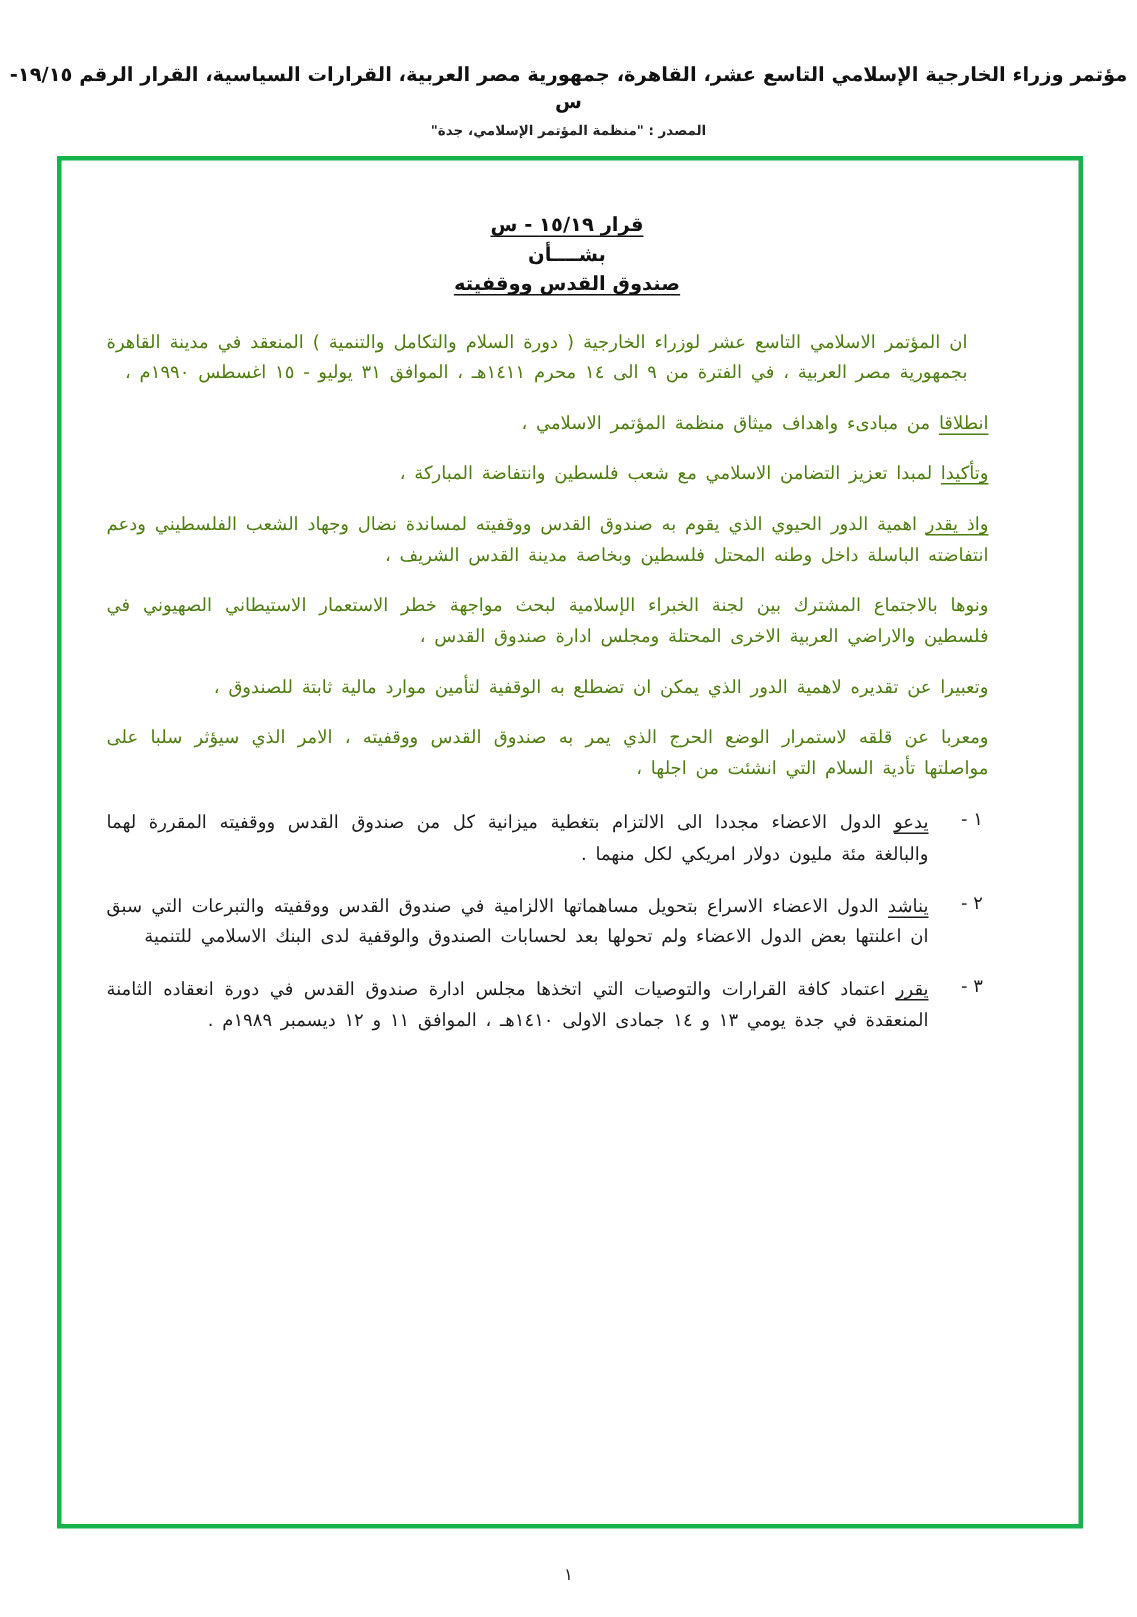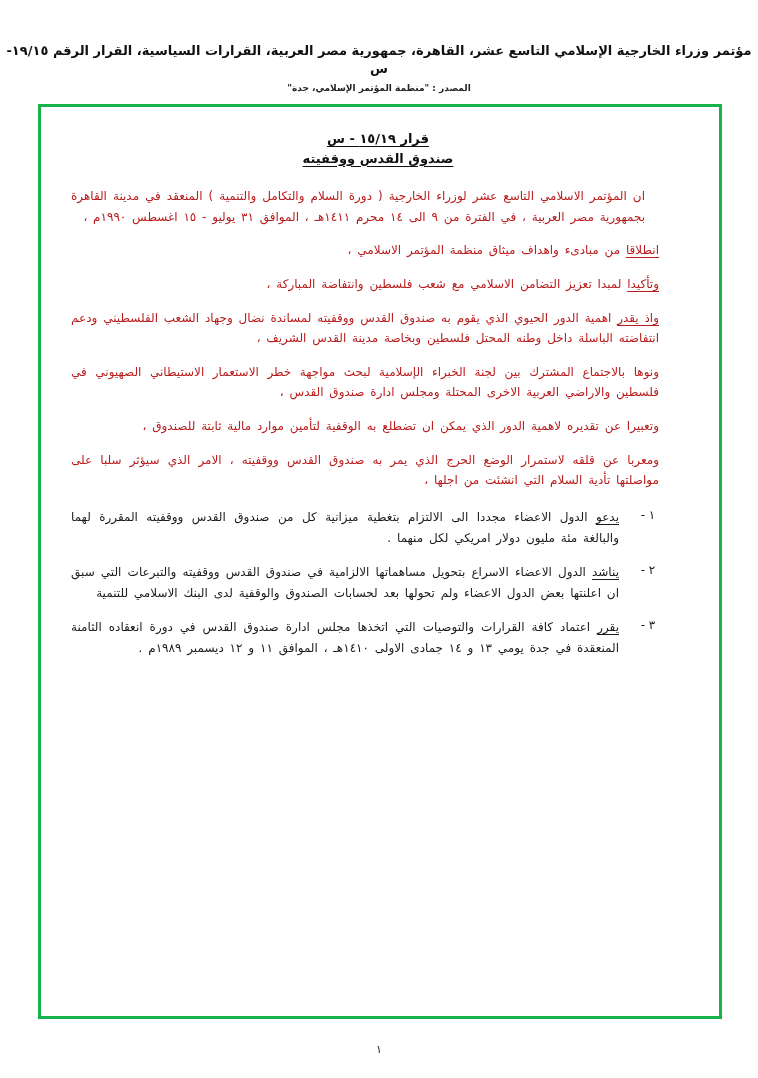--- a/index.html
+++ b/index.html
@@ -65,21 +65,21 @@
     bottom: 0;
     padding: 16px 34px 10px 30px;
     box-sizing: border-box;
     direction: rtl;
     text-align: right;
   }
 
   
   .res-head {
     text-align: center;
-    margin-top: 6px;
+    margin-top: 18px;
     margin-bottom: 18px;
   }
   .res-head div {
     font-size: 13px;
     font-weight: bold;
     letter-spacing: 1.5px;
     line-height: 1.5;
     color: #111;
   }
   .res-head .num {
@@ -97,21 +97,21 @@
 
   
   p.para {
     margin: 0 0 13px 0;
     font-size: 12px;
     line-height: 1.72;
     letter-spacing: 1.7px;
     word-spacing: 2px;
     text-align: justify;
     text-justify: inter-word;
-    color: #b91c1c;
+    color: #4d7c0f;
     padding-right: 26px;
   }
   p.para.indent-first {
     padding-right: 40px;
   }
   .lead {
     font-weight: normal;
     text-decoration: underline;
     text-underline-offset: 3px;
     letter-spacing: 2.5px;
@@ -164,20 +164,21 @@
   <div class="doc-header">
     <div class="title-line">مؤتمر وزراء الخارجية الإسلامي التاسع عشر، القاهرة، جمهورية مصر العربية، القرارات السياسية، القرار الرقم ١٩/١٥-س</div>
     <div class="source-line">المصدر :  "منظمة المؤتمر الإسلامي، جدة"</div>
   </div>
 
   <div class="frame">
     <div class="content">
 
       <div class="res-head">
         <div class="num">قرار ١٥/١٩ - س</div>
+        <div class="subj">بشــــأن</div>
         <div class="topic">صندوق القدس ووقفيته</div>
       </div>
 
       <p class="para indent-first">
         <span>ان المؤتمر الاسلامي التاسع عشر لوزراء الخارجية ( دورة السلام والتكامل والتنمية ) المنعقد في مدينة القاهرة بجمهورية مصر العربية ، في الفترة من ٩ الى ١٤ محرم ١٤١١هـ ، الموافق ٣١ يوليو - ١٥ اغسطس ١٩٩٠م ،</span>
       </p>
 
       <p class="para">
         <span class="lead">انطلاقا</span><span> من مبادىء واهداف ميثاق منظمة المؤتمر الاسلامي ،</span>
       </p>

